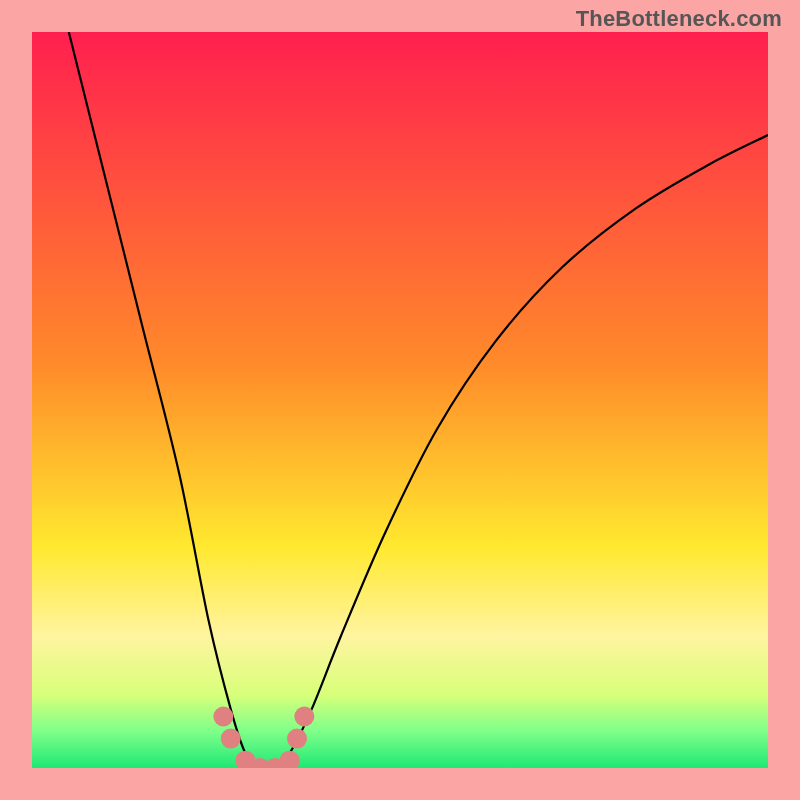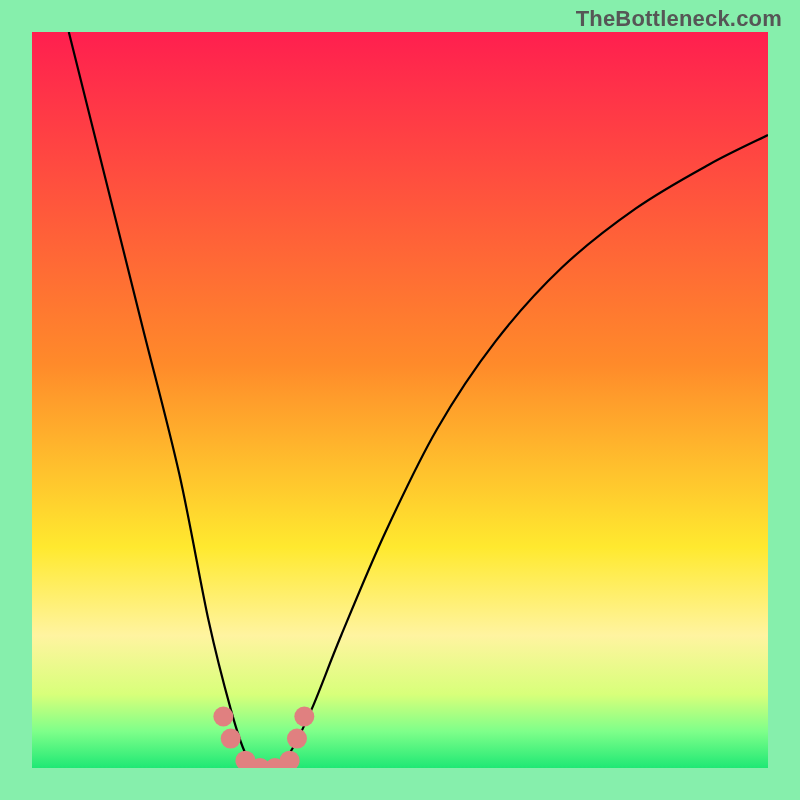--- a/index.html
+++ b/index.html
@@ -9,21 +9,21 @@
     height: 800px;
     background: #000;
     overflow: hidden;
   }
   .frame {
     position: absolute;
     top: 0;
     left: 0;
     width: 800px;
     height: 800px;
-    background: #86efac;
+    background: #fca5a5;
   }
   .plot-area {
     position: absolute;
     top: 32px;
     left: 32px;
     width: 736px;
     height: 736px;
     overflow: hidden;
   }
   .gradient {

